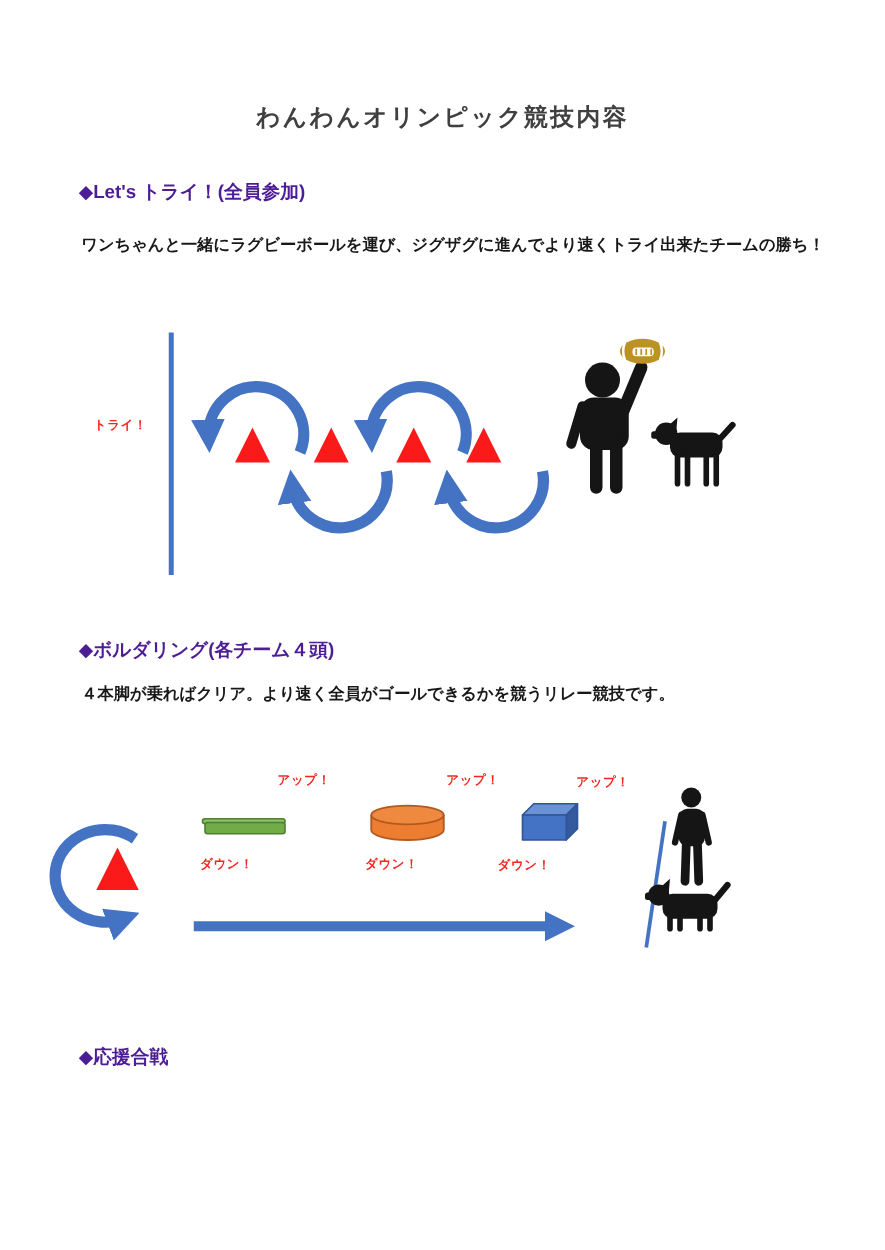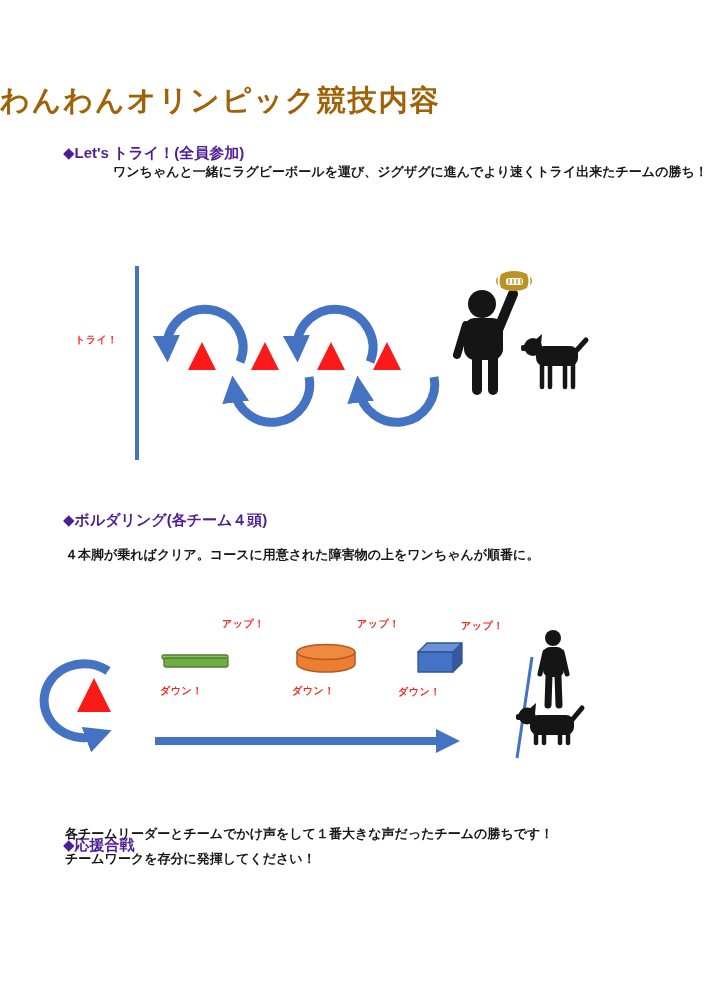--- a/index.html
+++ b/index.html
@@ -7,25 +7,25 @@
     position:relative;
     width:708px;height:1000px;
     background:#ffffff;
     font-family:"Liberation Sans","DejaVu Sans",sans-serif;
     color:#1a1a1a;
     overflow:hidden;
   }
   .abs{position:absolute;}
   .doc-title{
     left:0;top:81px;width:708px;
-    text-align:left;
+    text-align:center;
     font-family:"Liberation Serif","DejaVu Serif",serif;
-    font-size:29px;font-weight:600;
+    font-size:19px;font-weight:600;
     letter-spacing:2px;
-    color:#a16207;
+    color:#404040;
     white-space:nowrap;
   }
   .sec-heading{
     left:63px;
     font-size:15px;font-weight:bold;color:#4c1d95;
     white-space:nowrap;
   }
   .sec-body{
     left:65px;
     font-size:13px;font-weight:bold;color:#181818;
@@ -39,21 +39,21 @@
   svg{position:absolute;left:0;overflow:visible;}
 </style>
 </head>
 <body>
 
 <div class="page">
 
   <div class="abs doc-title">わんわんオリンピック競技内容</div>
 
   <div class="abs sec-heading" style="top:144px;">◆Let's トライ！(全員参加)</div>
-  <div class="abs sec-body" style="top:161px;margin-left:48px;">
+  <div class="abs sec-body" style="top:185px;">
     <div>ワンちゃんと一緒にラグビーボールを運び、ジグザグに進んでより速くトライ出来たチームの勝ち！</div>
   </div>
 
   <svg style="top:255px;" width="708" height="215" viewBox="0 255 708 215">
     <defs>
       <marker id="ah" viewBox="0 0 10 10" refX="5" refY="5" markerWidth="3" markerHeight="3" orient="auto">
         <path d="M0,0 L10,5 L0,10 z" fill="#4573C4"></path>
       </marker>
     </defs>
     <line x1="137" y1="266" x2="137" y2="460" stroke="#4573C4" stroke-width="4"></line>
@@ -101,21 +101,21 @@
       <line x1="542" y1="362" x2="542" y2="387" stroke-width="4.5"></line>
       <line x1="550" y1="362" x2="550" y2="387" stroke-width="4.5"></line>
       <line x1="565" y1="362" x2="565" y2="387" stroke-width="4.5"></line>
       <line x1="573" y1="362" x2="573" y2="387" stroke-width="4.5"></line>
     </g>
   </svg>
   <div class="red-label" style="left:75px;top:333px;">トライ！</div>
 
   <div class="abs sec-heading" style="top:511px;text-align:right;">◆ボルダリング(各チーム４頭)</div>
   <div class="abs sec-body" style="top:544px;">
-    <div>４本脚が乗ればクリア。コースに用意された障害物の上をワンちゃんが順番に。</div>
+    <div>４本脚が乗ればクリア。より速く全員がゴールできるかを競うリレー競技です。</div>
   </div>
 
   <svg style="top:610px;" width="708" height="160" viewBox="0 610 708 160">
     <path d="M 108 671 A 40 37 0 1 0 99 735" fill="none" stroke="#4573C4" stroke-width="9" marker-end="url(#ah2)"></path>
     <defs>
       <marker id="ah2" viewBox="0 0 10 10" refX="5" refY="5" markerWidth="3" markerHeight="3" orient="auto">
         <path d="M0,0 L10,5 L0,10 z" fill="#4573C4"></path>
       </marker>
     </defs>
     <polygon points="77,712 111,712 94,678" fill="#FB1A1A"></polygon>
@@ -160,18 +160,14 @@
   </svg>
 
   <div class="red-label" style="left:222px;top:617px;">アップ！</div>
   <div class="red-label" style="left:357px;top:617px;">アップ！</div>
   <div class="red-label" style="left:461px;top:619px;">アップ！</div>
   <div class="red-label" style="left:160px;top:684px;">ダウン！</div>
   <div class="red-label" style="left:292px;top:684px;">ダウン！</div>
   <div class="red-label" style="left:398px;top:685px;">ダウン！</div>
 
   <div class="abs sec-heading" style="top:836px;">◆応援合戦</div>
-  <div class="abs sec-body" style="top:821px;line-height:25px;">
-    <div>各チームリーダーとチームでかけ声をして１番大きな声だったチームの勝ちです！</div>
-    <div>チームワークを存分に発揮してください！</div>
-  </div>
 
 </div>
 
 </body></html>

